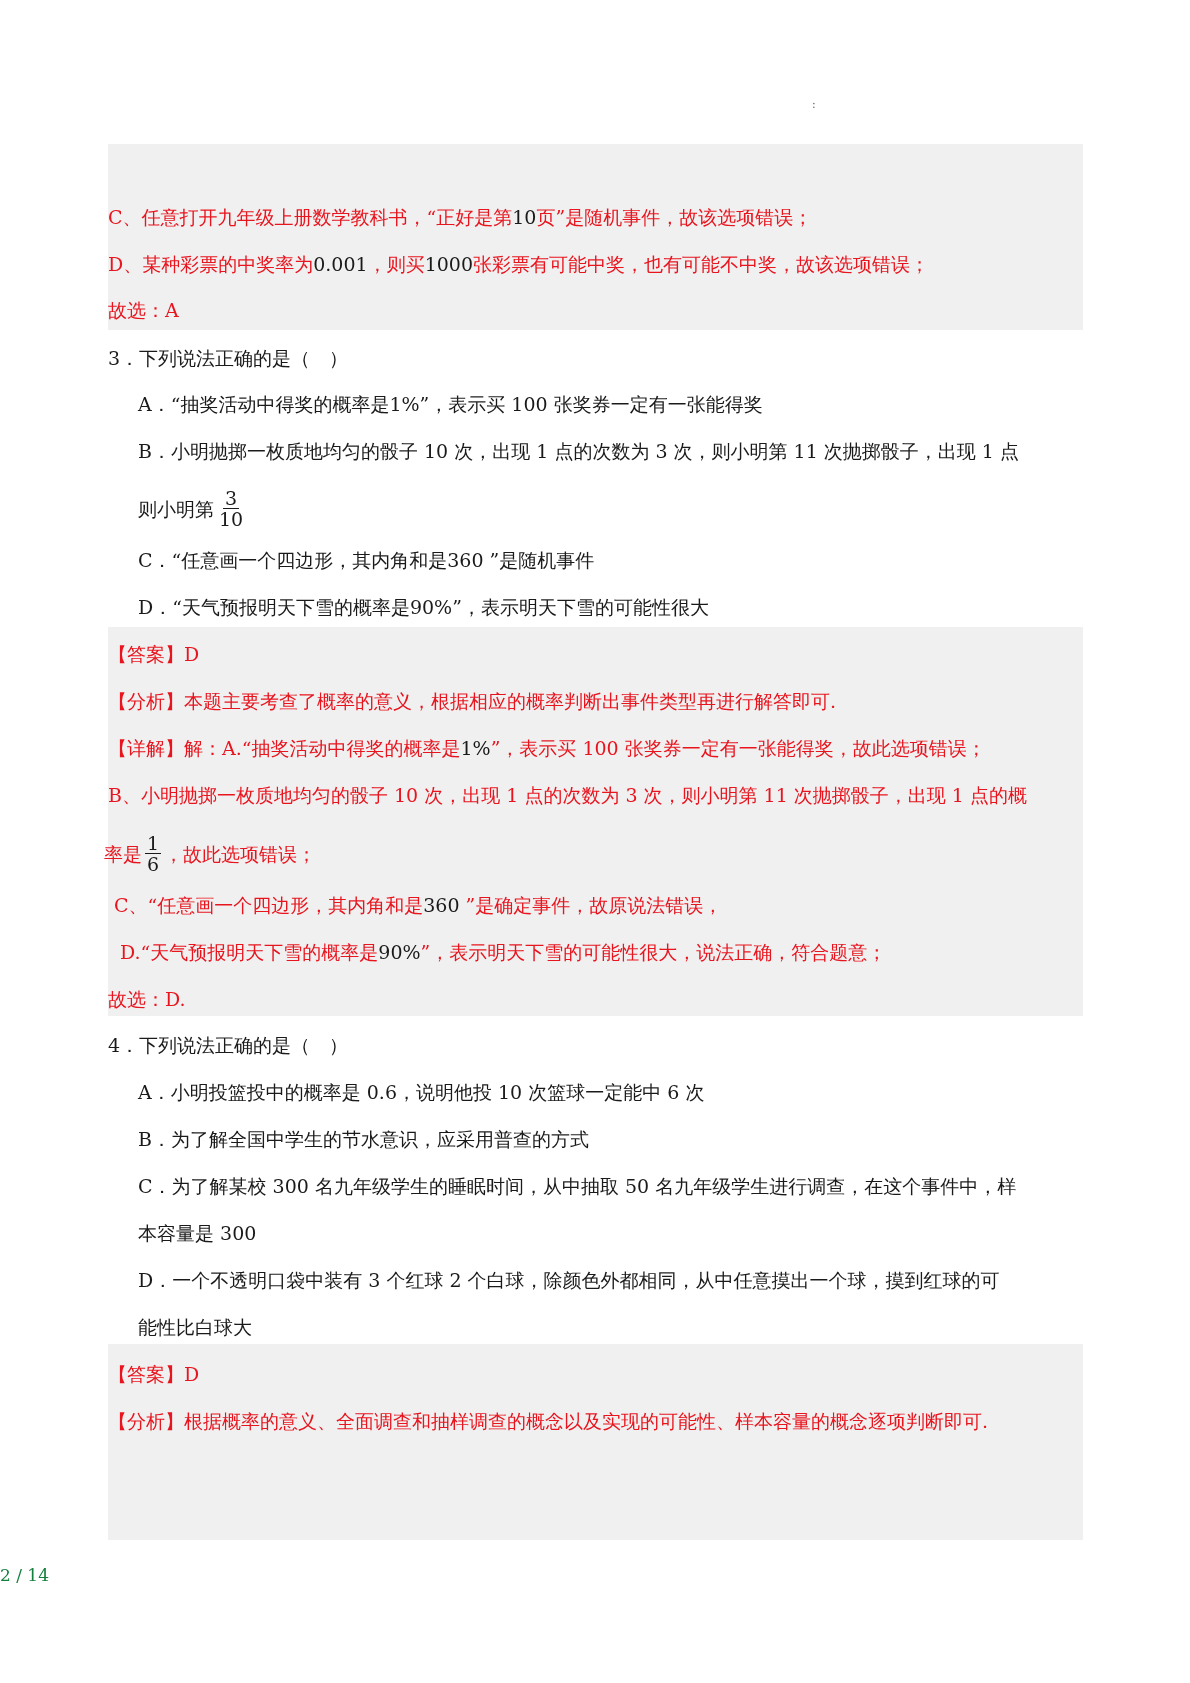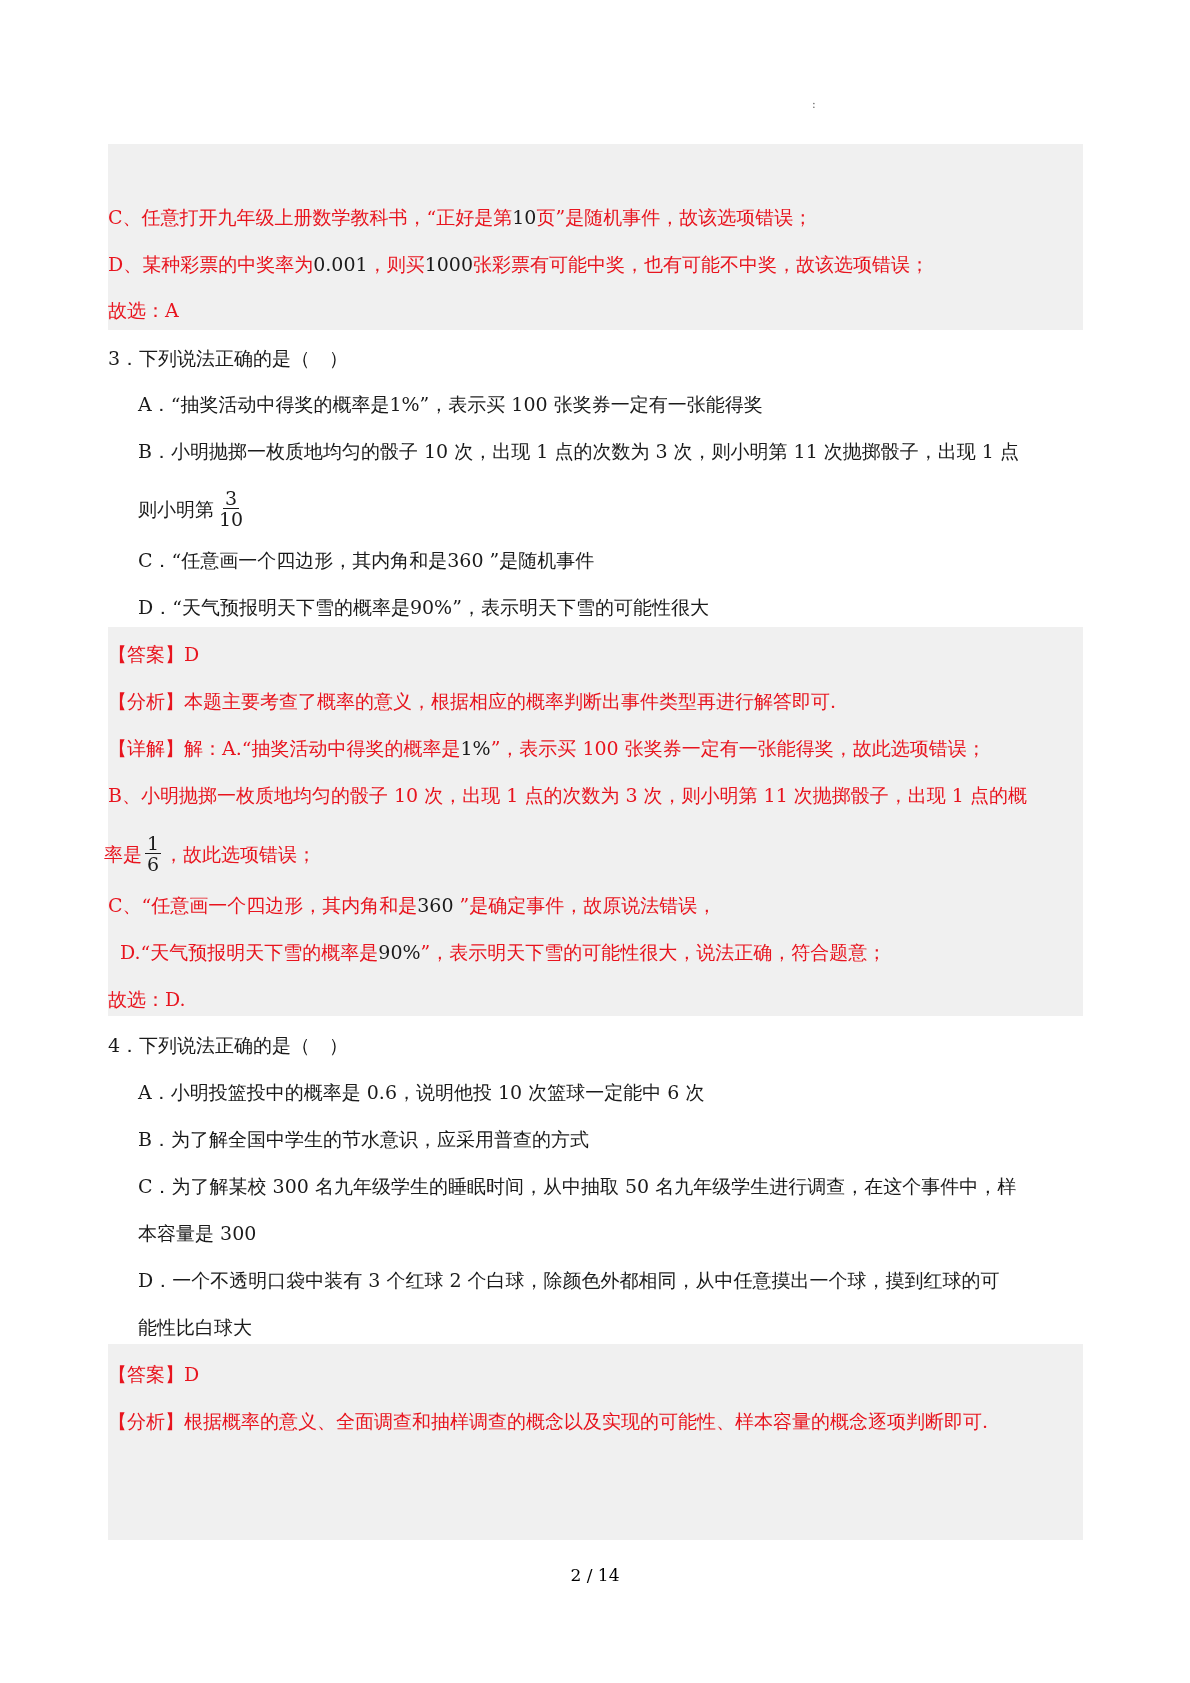--- a/index.html
+++ b/index.html
@@ -8,21 +8,21 @@
   .page { position:absolute; left:0; top:0; width:1190px; height:1683px; }
   .mark { position:absolute; left:812px; top:98px; font-size:11px; color:#666; }
   .box { position:absolute; left:108px; width:975px; background:#f0f0f0; }
   .line { position:absolute; font-size:19px; white-space:nowrap; line-height:24px; }
   .red { color:#e8141e; }
   .blk { color:#1a1a1a; }
   .frac { display:inline-flex; flex-direction:column; align-items:center; vertical-align:middle;
           font-size:19px; line-height:20px; margin:0 3px; position:relative; top:-2px; }
   .frac .num { border-bottom:1.3px solid currentColor; padding:0 2px; }
   .frac .den { padding:0 2px; }
-  .footer { position:absolute; top:1565px; left:0; width:1190px; text-align:center; font-size:17px; color:#000000; }
+  .footer { position:absolute; top:1565px; left:0; width:1190px; text-align:left; font-size:17px; color:#15803d; }
 </style>
 </head>
 <body>
 
 <div class="page">
 
   <div class="mark">:</div>
 
   <div class="box" style="top:144px;height:186px;"></div>
   <div class="line" style="left:108px;top:205px;">
@@ -53,21 +53,21 @@
   <div class="line red" style="left:108px;top:736px;">
     <span>【详解】解：A.“抽奖活动中得奖的概率是</span><span class="blk">1%</span><span>”，表示买 100 张奖券一定有一张能得奖，故此选项错误；</span>
   </div>
   <div class="line red" style="left:108px;top:783px;">B、小明抛掷一枚质地均匀的骰子 10 次，出现 1 点的次数为 3 次，则小明第 11 次抛掷骰子，出现 1 点的概</div>
   <div class="line red" style="left:92px;top:835px;margin-left:12px;">
     <span>率是</span><span class="frac blk">
         <span class="num">1</span>
         <span class="den">6</span>
       </span><span>，故此选项错误；</span>
   </div>
-  <div class="line red" style="left:108px;top:893px;">
+  <div class="line red" style="left:108px;top:893px;padding-left:6px;">
     <span>C、“任意画一个四边形，其内角和是</span><span class="blk">360</span><span> ”是确定事件，故原说法错误，</span>
   </div>
   <div class="line red" style="left:108px;top:940px;padding-left:12px;">
     <span>D.“天气预报明天下雪的概率是</span><span class="blk">90%</span><span>”，表示明天下雪的可能性很大，说法正确，符合题意；</span>
   </div>
   <div class="line red" style="left:108px;top:987px;">故选：D.</div>
 
   <div class="line" style="left:108px;top:1033px;">4．下列说法正确的是（　）</div>
   <div class="line" style="left:138px;top:1080px;">A．小明投篮投中的概率是 0.6，说明他投 10 次篮球一定能中 6 次</div>
   <div class="line" style="left:138px;top:1127px;">B．为了解全国中学生的节水意识，应采用普查的方式</div>

